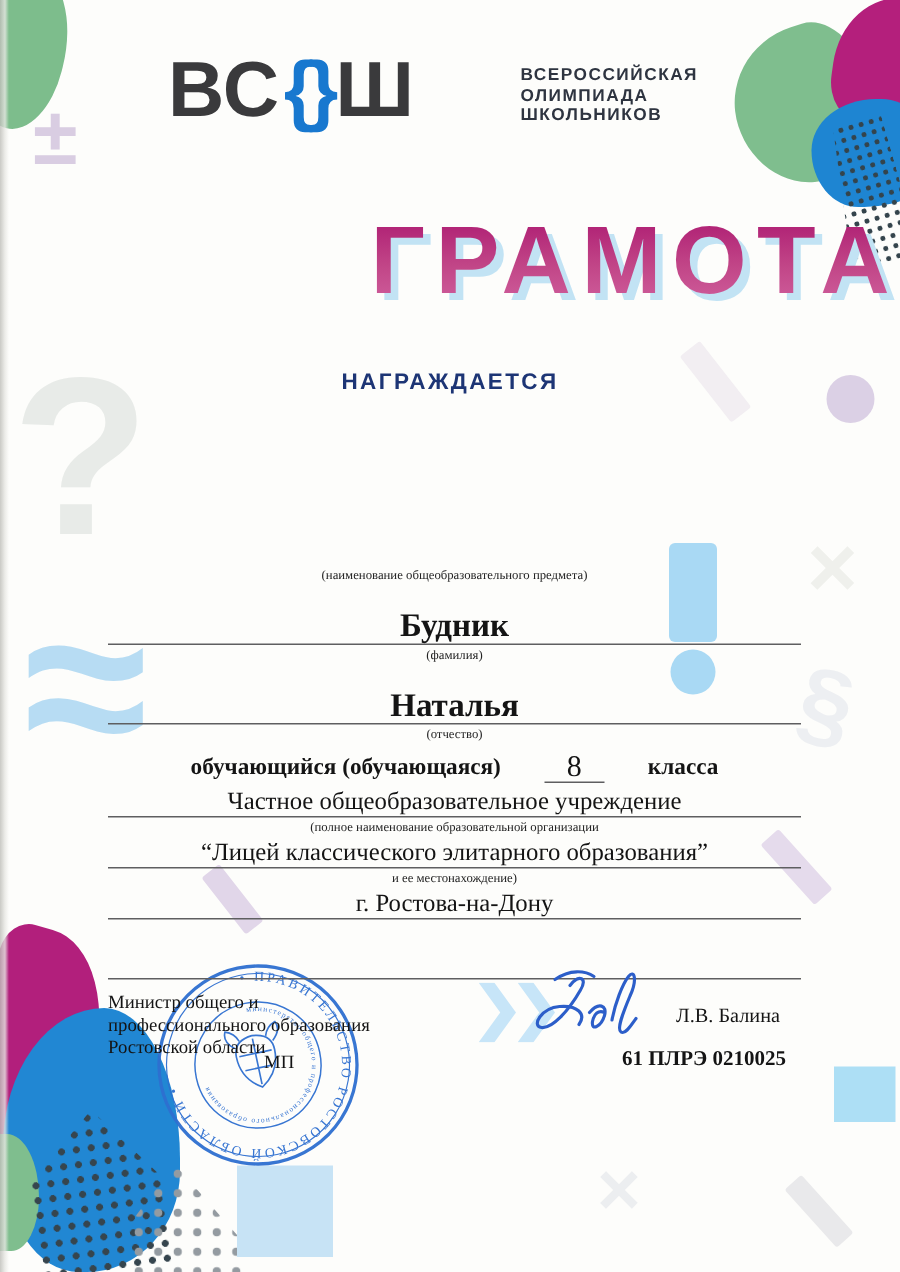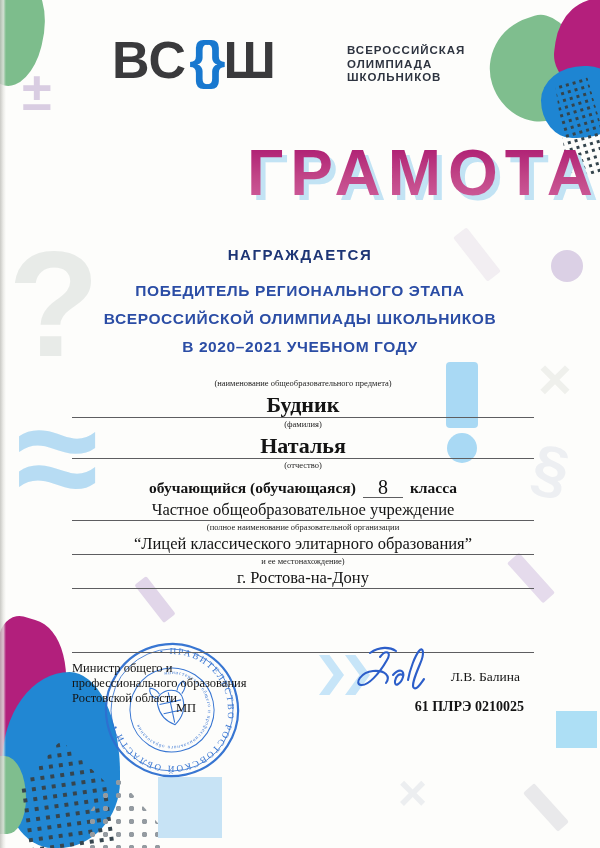--- a/index.html
+++ b/index.html
@@ -30,23 +30,23 @@
   .award-lines{left:0;right:0;top:277px;text-align:center;font-family:"Liberation Sans",sans-serif;
          font-weight:800;font-size:15.5px;line-height:28px;letter-spacing:.6px;color:#2b4da5;}
 
   
   .fields{left:72px;right:66px;top:377px;}
   .uline{border-bottom:1px solid #5e5e60;}
   .row-po{display:flex;align-items:flex-end;font-size:15px;}
   .row-po .prefix{padding-bottom:1px;}
   .row-po .uline{flex:1;margin-left:10px;text-align:center;font-size:20px;line-height:21px;}
   .caption{font-size:8.5px;line-height:9px;text-align:center;margin-top:2px;color:#232323;}
-  .name{font-size:22px;font-weight:bold;text-align:center;line-height:22px;margin-top:6px;padding-bottom:1px;}
+  .name{font-size:22px;font-weight:bold;text-align:center;line-height:22px;margin-top:18px;padding-bottom:1px;}
   .grade-row{display:flex;justify-content:center;align-items:center;font-size:15.5px;
-             font-weight:bold;margin-top:7px;line-height:21px;}
+             font-weight:bold;margin-top:7px;line-height:21px;gap:22px;}
   .grade{font-weight:normal;font-size:20px;width:40px;text-align:center;line-height:20px;margin:0 7px;}
   .org{font-size:16.5px;text-align:center;line-height:18px;margin-top:3px;padding-bottom:1px;}
   .sig-rule{left:72px;right:66px;top:652px;border-top:1px solid #5e5e60;height:0;}
 
   
   .minister{left:72px;top:661px;width:200px;font-size:12.5px;line-height:15px;z-index:3;}
   .mp{left:176px;top:701px;font-size:12.5px;z-index:3;}
   .stamp{left:102px;top:640px;z-index:1;transform:rotate(-12deg);opacity:.95;}
   .chevrons{left:319px;top:655px;z-index:1;}
   .chev{display:inline-block;width:25px;height:40px;background:#c7e5f8;margin-right:1px;
@@ -141,25 +141,20 @@
     <div>ОЛИМПИАДА</div>
     <div>ШКОЛЬНИКОВ</div>
   </div>
 
   <div class="content title">
     <span class="shadow">ГРАМОТА</span>
     <span class="main">ГРАМОТА</span>
   </div>
 
   <div class="content award-label">НАГРАЖДАЕТСЯ</div>
-  <div class="content award-lines">
-    <div>ПОБЕДИТЕЛЬ РЕГИОНАЛЬНОГО ЭТАПА</div>
-    <div>ВСЕРОССИЙСКОЙ ОЛИМПИАДЫ ШКОЛЬНИКОВ</div>
-    <div>В 2020–2021 УЧЕБНОМ ГОДУ</div>
-  </div>
 
   <div class="content fields">
     <div class="caption">(наименование общеобразовательного предмета)</div>
 
     <div class="name uline">Будник</div>
     <div class="caption">(фамилия)</div>
 
     <div class="name uline">Наталья</div>
 
     <div class="caption">(отчество)</div>

